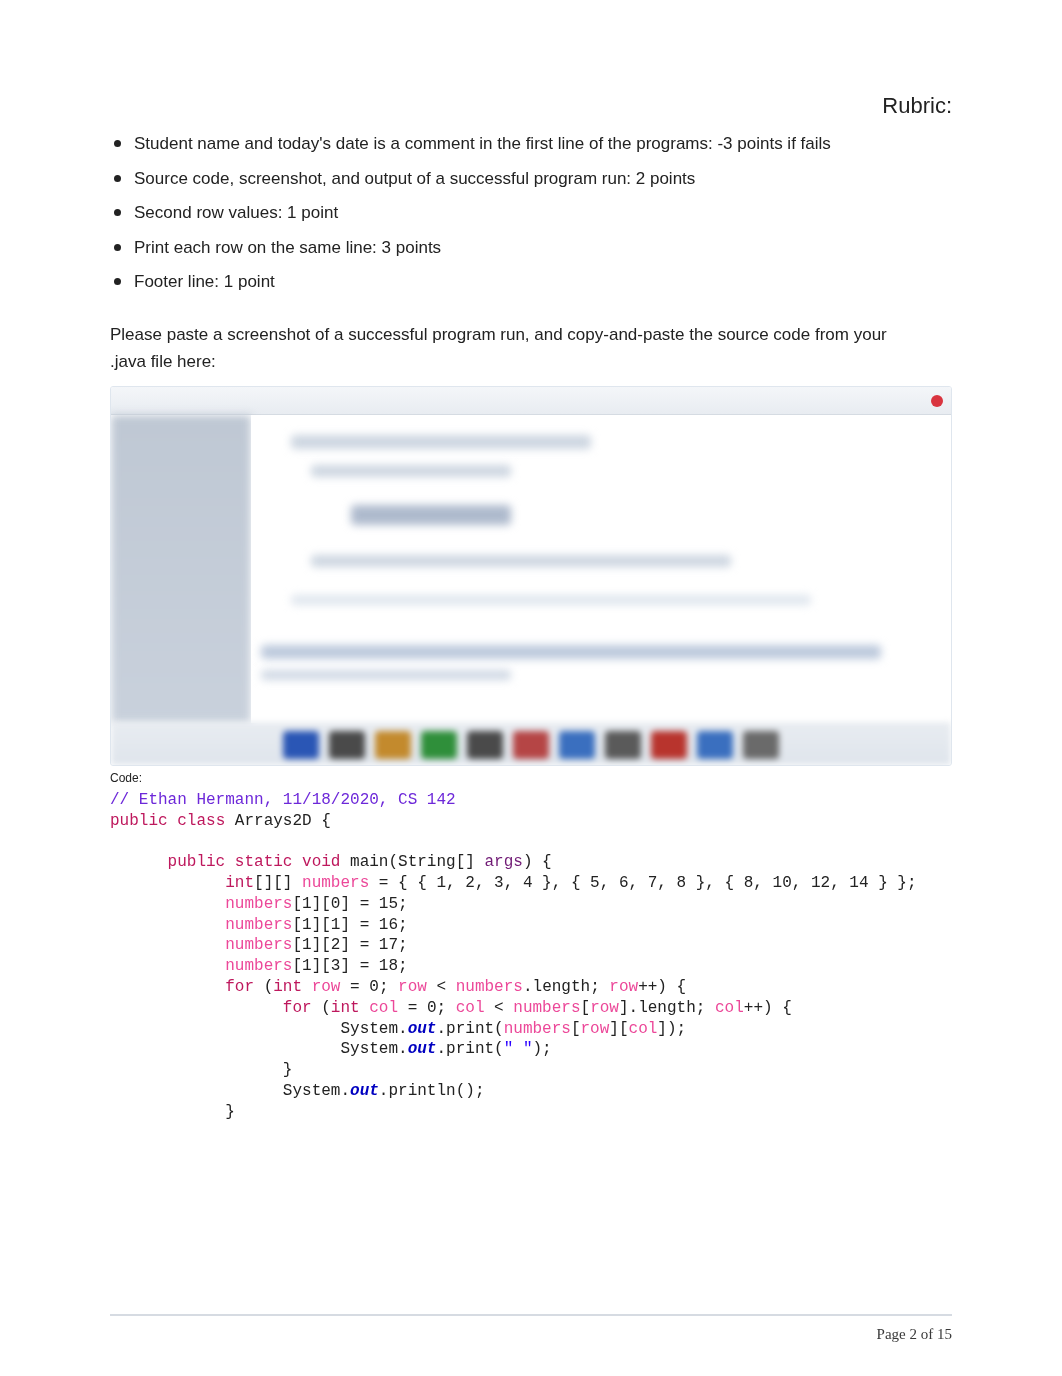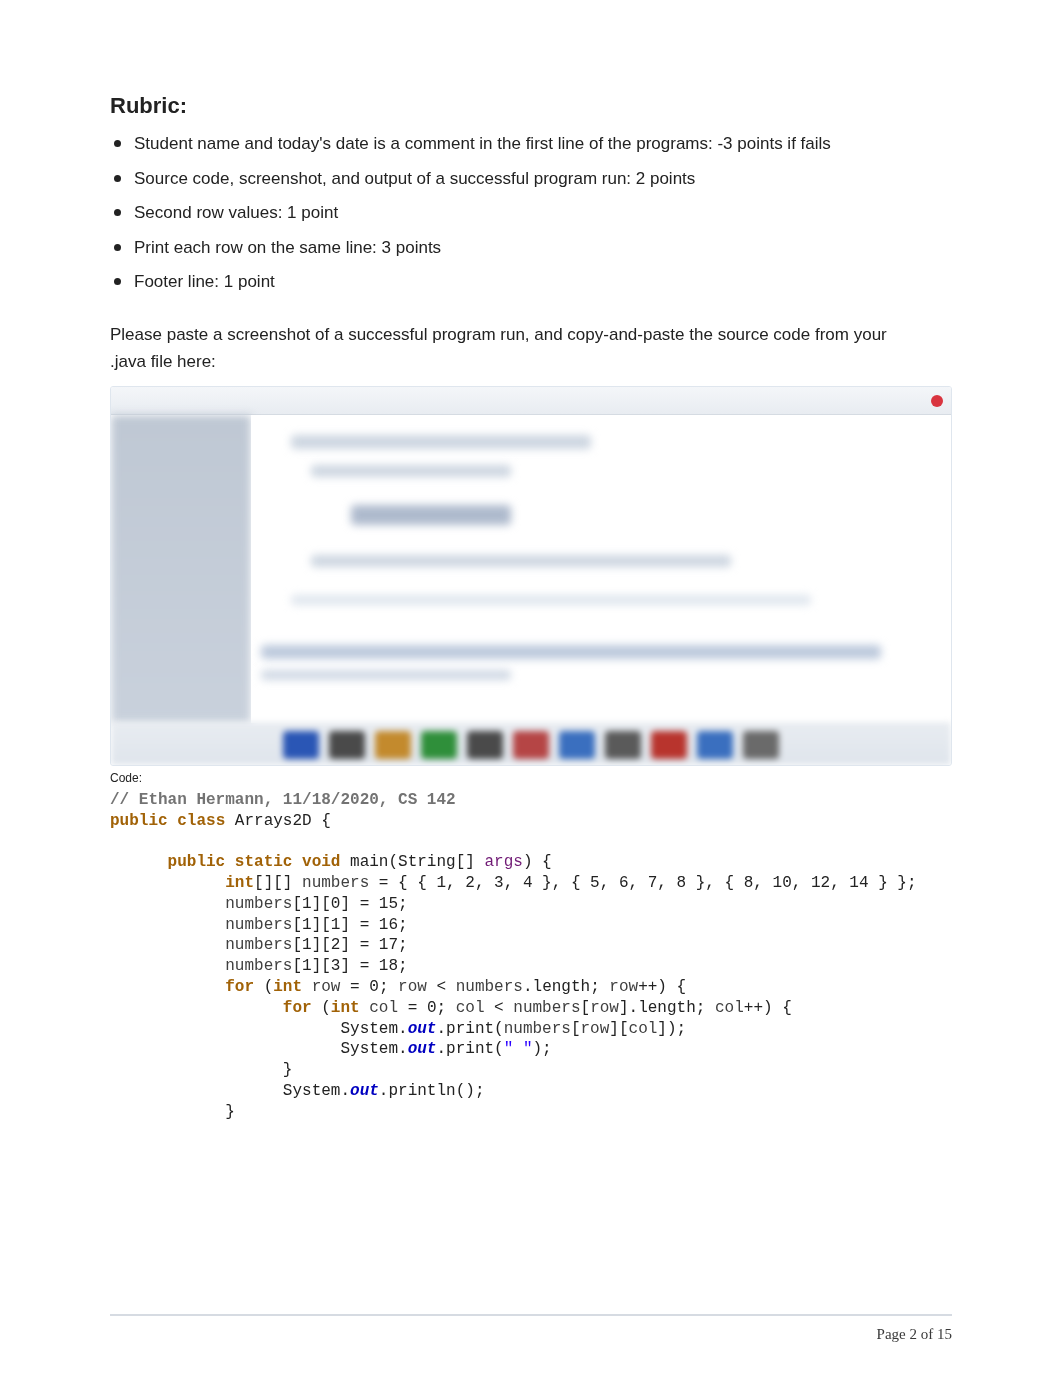--- a/index.html
+++ b/index.html
@@ -8,22 +8,23 @@
     background: #ffffff;
     color: #222;
     width: 1062px;
     margin: 0 auto;
     padding: 90px 110px 30px 110px;
     font-size: 17px;
     line-height: 1.45;
   }
   h2.rubric {
     font-size: 22px;
-    font-weight: 700;
+    font-weight: 400;
     margin-bottom: 10px;
+    text-align: right;
   }
   ul.rubric-list {
     list-style: none;
     padding-left: 4px;
     margin-bottom: 28px;
   }
   ul.rubric-list li {
     position: relative;
     padding-left: 20px;
     margin-bottom: 10px;
@@ -104,23 +105,23 @@
     margin-top: 4px;
   }
   pre.code {
     font-family: "Courier New", Courier, monospace;
     font-size: 16px;
     line-height: 1.3;
     white-space: pre-wrap;
     word-wrap: break-word;
     margin-top: 2px;
   }
-  .tok-comment { color: #737373; font-weight: bold; }
-  .tok-kw { color: #a16207; font-weight: bold; }
-  .tok-var { color: #404040; }
+  .tok-comment { color: #6d28d9; }
+  .tok-kw { color: #be185d; font-weight: normal; }
+  .tok-var { color: #ec4899; }
   .tok-field { color: #0000c0; font-style: italic; font-weight: bold; }
   .tok-str { color: #2a00ff; }
   .tok-param { color: #701a75; }
   .page-footer {
     position: fixed;
     bottom: 30px;
     right: 110px;
     font-size: 15px;
     color: #3a3a3a;
     font-family: Liberation Serif, serif;

